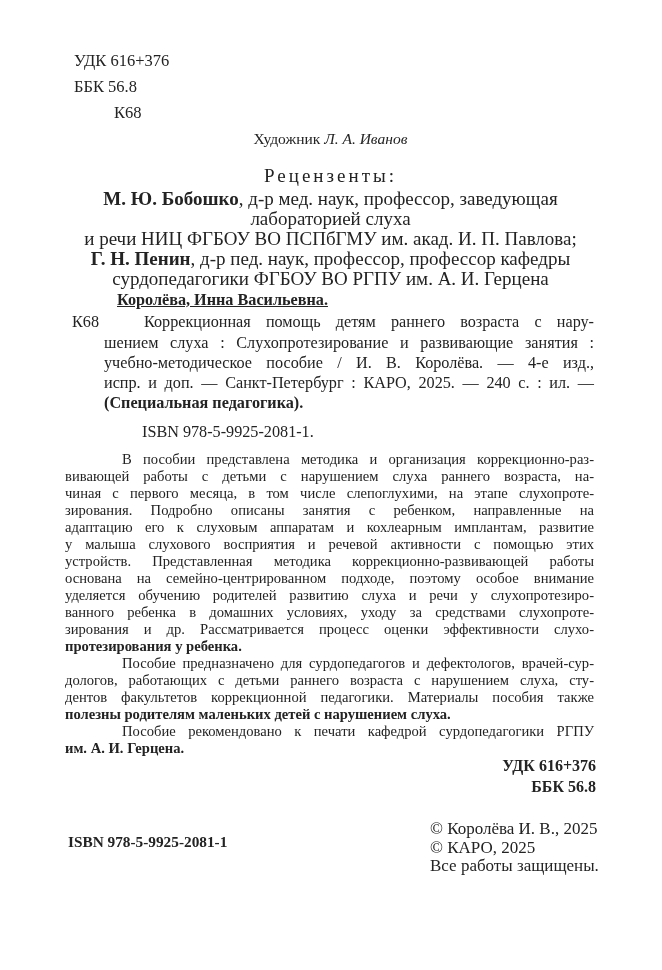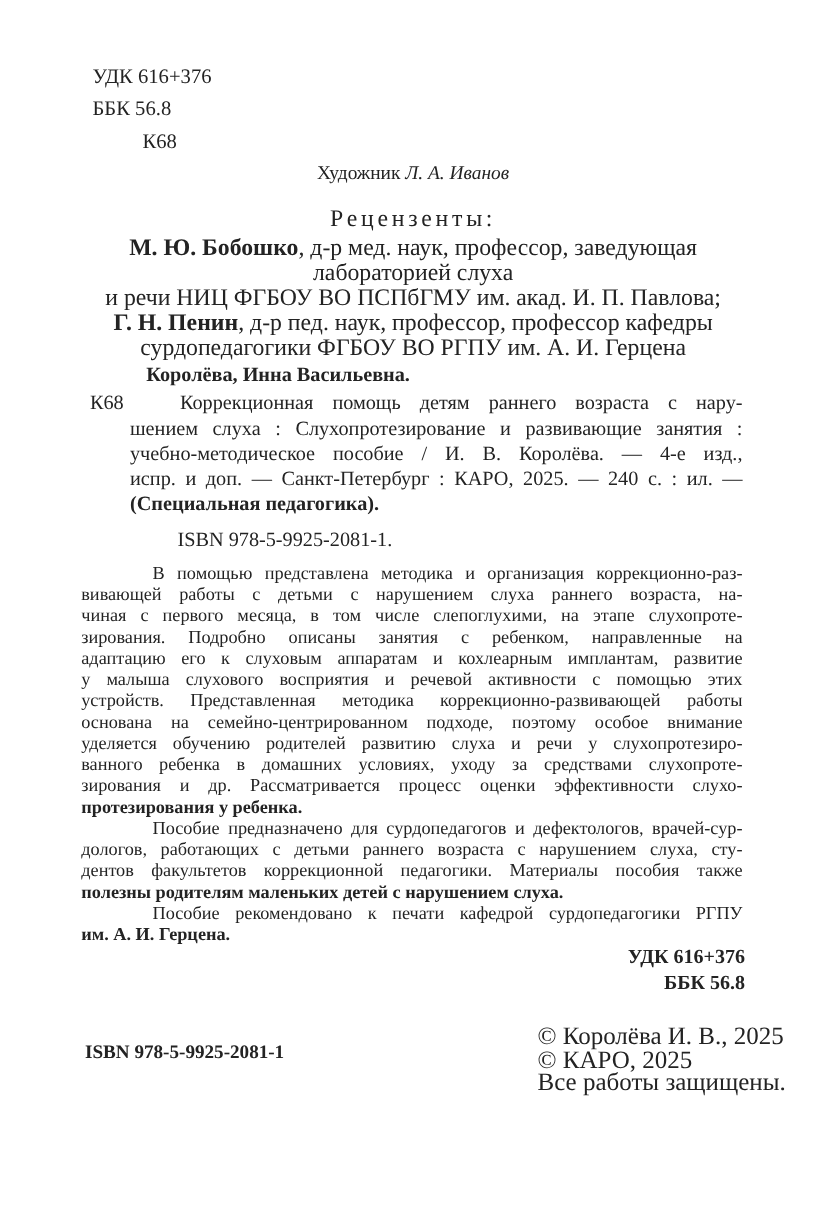--- a/index.html
+++ b/index.html
@@ -18,39 +18,39 @@
   
   #artist-line { left:65px; top:130px; width:531px; text-align:center; font-size:15.5px; }
   #artist-line i { font-style:italic; }
 
   
   #reviewers { left:65px; top:166px; width:531px; text-align:center; font-size:19px; line-height:20px; }
   #reviewers .heading { letter-spacing:3px; margin-bottom:3px; }
 
   
   #catalog { left:104px; top:290px; width:490px; font-size:16.2px; line-height:20.3px; }
-  #catalog .author-heading { text-indent:13px; font-weight:bold; }
+  #catalog .author-heading { text-indent:13px; font-weight:bold;text-decoration:underline; }
   #catalog .bib { position:relative; margin-top:2px; }
   #catalog .code { position:absolute; left:-32px; top:0; }
   #catalog .isbn { margin-top:8px; text-indent:38px; }
 
   
   #annotation { left:65px; top:451px; width:529px; font-size:14.6px; line-height:17px; }
 
   
   .jl { text-align:justify; text-align-last:justify; white-space:nowrap; }
   .jl.last { text-align-last:left;font-weight:bold; }
   .fi40 { text-indent:40px; }
   .fi57 { text-indent:57px; }
 
   
   #bottom-codes { right:66px; top:755px; text-align:right; font-weight:bold; font-size:16px; line-height:21px; }
 
   
-  #copyright { left:430px; top:820px; font-size:20px; line-height:18.6px; }
+  #copyright { left:430px; top:820px; font-size:17px; line-height:18.6px; }
 
   
   #isbn-bottom { left:68px; top:833px; font-weight:bold; font-size:15.3px; }
 </style>
 </head>
 <body>
 
 <div id="top-codes" class="abs">
   <div>УДК 616+376</div>
   <div>ББК 56.8</div>
@@ -78,21 +78,21 @@
     <div class="jl">шением слуха : Слухопротезирование и развивающие занятия :</div>
     <div class="jl">учебно-методическое пособие / И. В. Королёва. — 4-е изд.,</div>
     <div class="jl">испр. и доп. — Санкт-Петербург : КАРО, 2025. — 240 с. : ил. —</div>
     <div class="jl last">(Специальная педагогика).</div>
   </div>
   <div class="isbn">ISBN 978-5-9925-2081-1.</div>
 </div>
 
 <div id="annotation" class="abs">
   <div>
-    <div class="jl fi57">В помощью представлена методика и организация коррекционно-раз-</div>
+    <div class="jl fi57">В пособии представлена методика и организация коррекционно-раз-</div>
     <div class="jl">вивающей работы с детьми с нарушением слуха раннего возраста, на-</div>
     <div class="jl">чиная с первого месяца, в том числе слепоглухими, на этапе слухопроте-</div>
     <div class="jl">зирования. Подробно описаны занятия с ребенком, направленные на</div>
     <div class="jl">адаптацию его к слуховым аппаратам и кохлеарным имплантам, развитие</div>
     <div class="jl">у малыша слухового восприятия и речевой активности с помощью этих</div>
     <div class="jl">устройств. Представленная методика коррекционно-развивающей работы</div>
     <div class="jl">основана на семейно-центрированном подходе, поэтому особое внимание</div>
     <div class="jl">уделяется обучению родителей развитию слуха и речи у слухопротезиро-</div>
     <div class="jl">ванного ребенка в домашних условиях, уходу за средствами слухопроте-</div>
     <div class="jl">зирования и др. Рассматривается процесс оценки эффективности слухо-</div>

